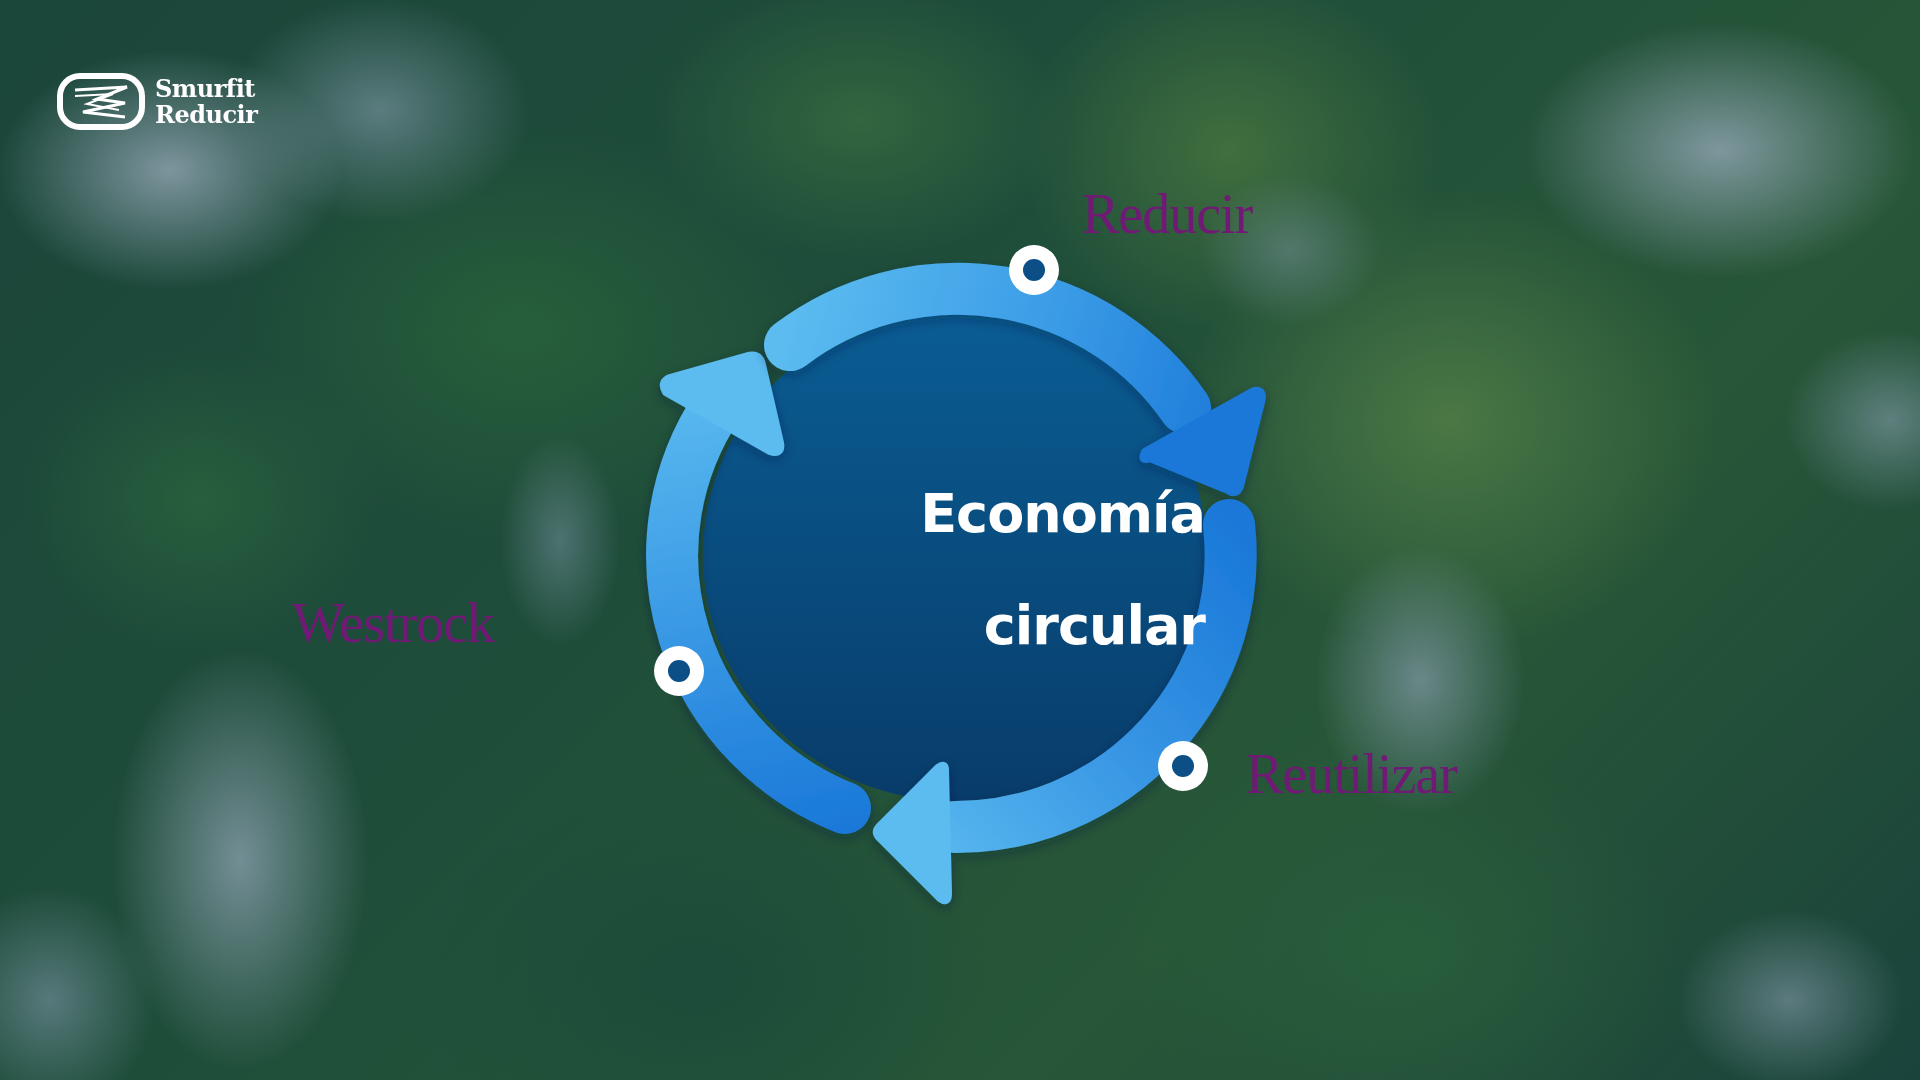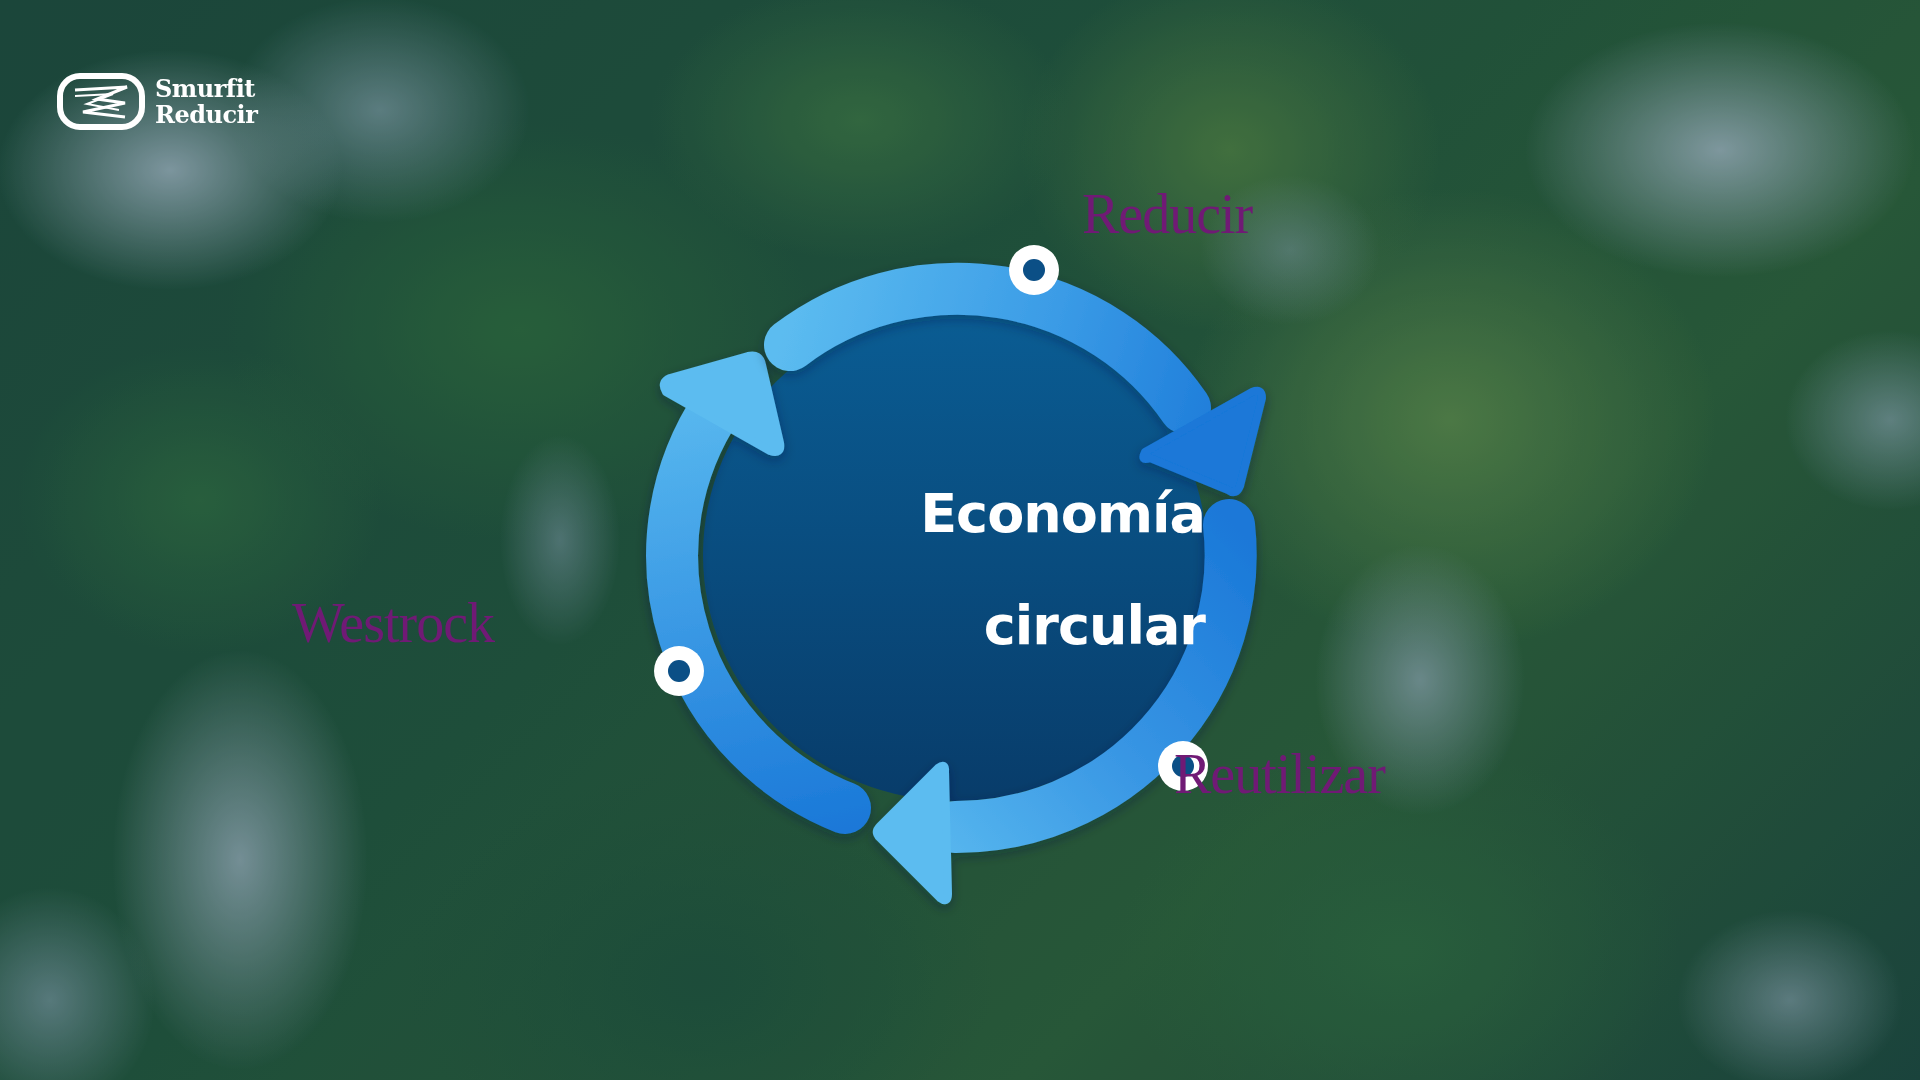--- a/index.html
+++ b/index.html
@@ -32,21 +32,21 @@
 
   .logo { position:absolute; left:57px; top:73px; height:57px; display:flex; align-items:center; gap:10px; }
   .logo svg { display:block; }
   .logo-text { display:flex; flex-direction:column; color:#fff; font-family:"DejaVu Serif", serif; font-weight:bold; font-size:24px; line-height:26px; letter-spacing:-0.5px; }
 
   .diagram { position:absolute; left:0; top:0; width:1920px; height:1080px; }
 
   .label { position:absolute; color:#701a75; font-family:Liberation Serif, serif; font-weight:normal; font-size:56px; line-height:1; letter-spacing:-1px; white-space:nowrap; }
   .label-reducir { left:1082px; top:186px; }
   .label-reciclar { left:292px; top:595px; }
-  .label-reutilizar { left:1174px; top:746px; }
+  .label-reutilizar { left:1246px; top:746px; }
 
   .center-title { position:absolute; left:705px; width:500px; text-align:right; color:#fff; font-family:"DejaVu Sans", sans-serif; font-weight:bold; font-size:54px; line-height:88px; letter-spacing:-1px; }
   .center-title.l1 { top:470px; }
   .center-title.l2 { top:556px;margin-top:26px; }
 </style>
 </head>
 <body>
 
 <div class="bg">
   <div class="layer forest-a"></div>

